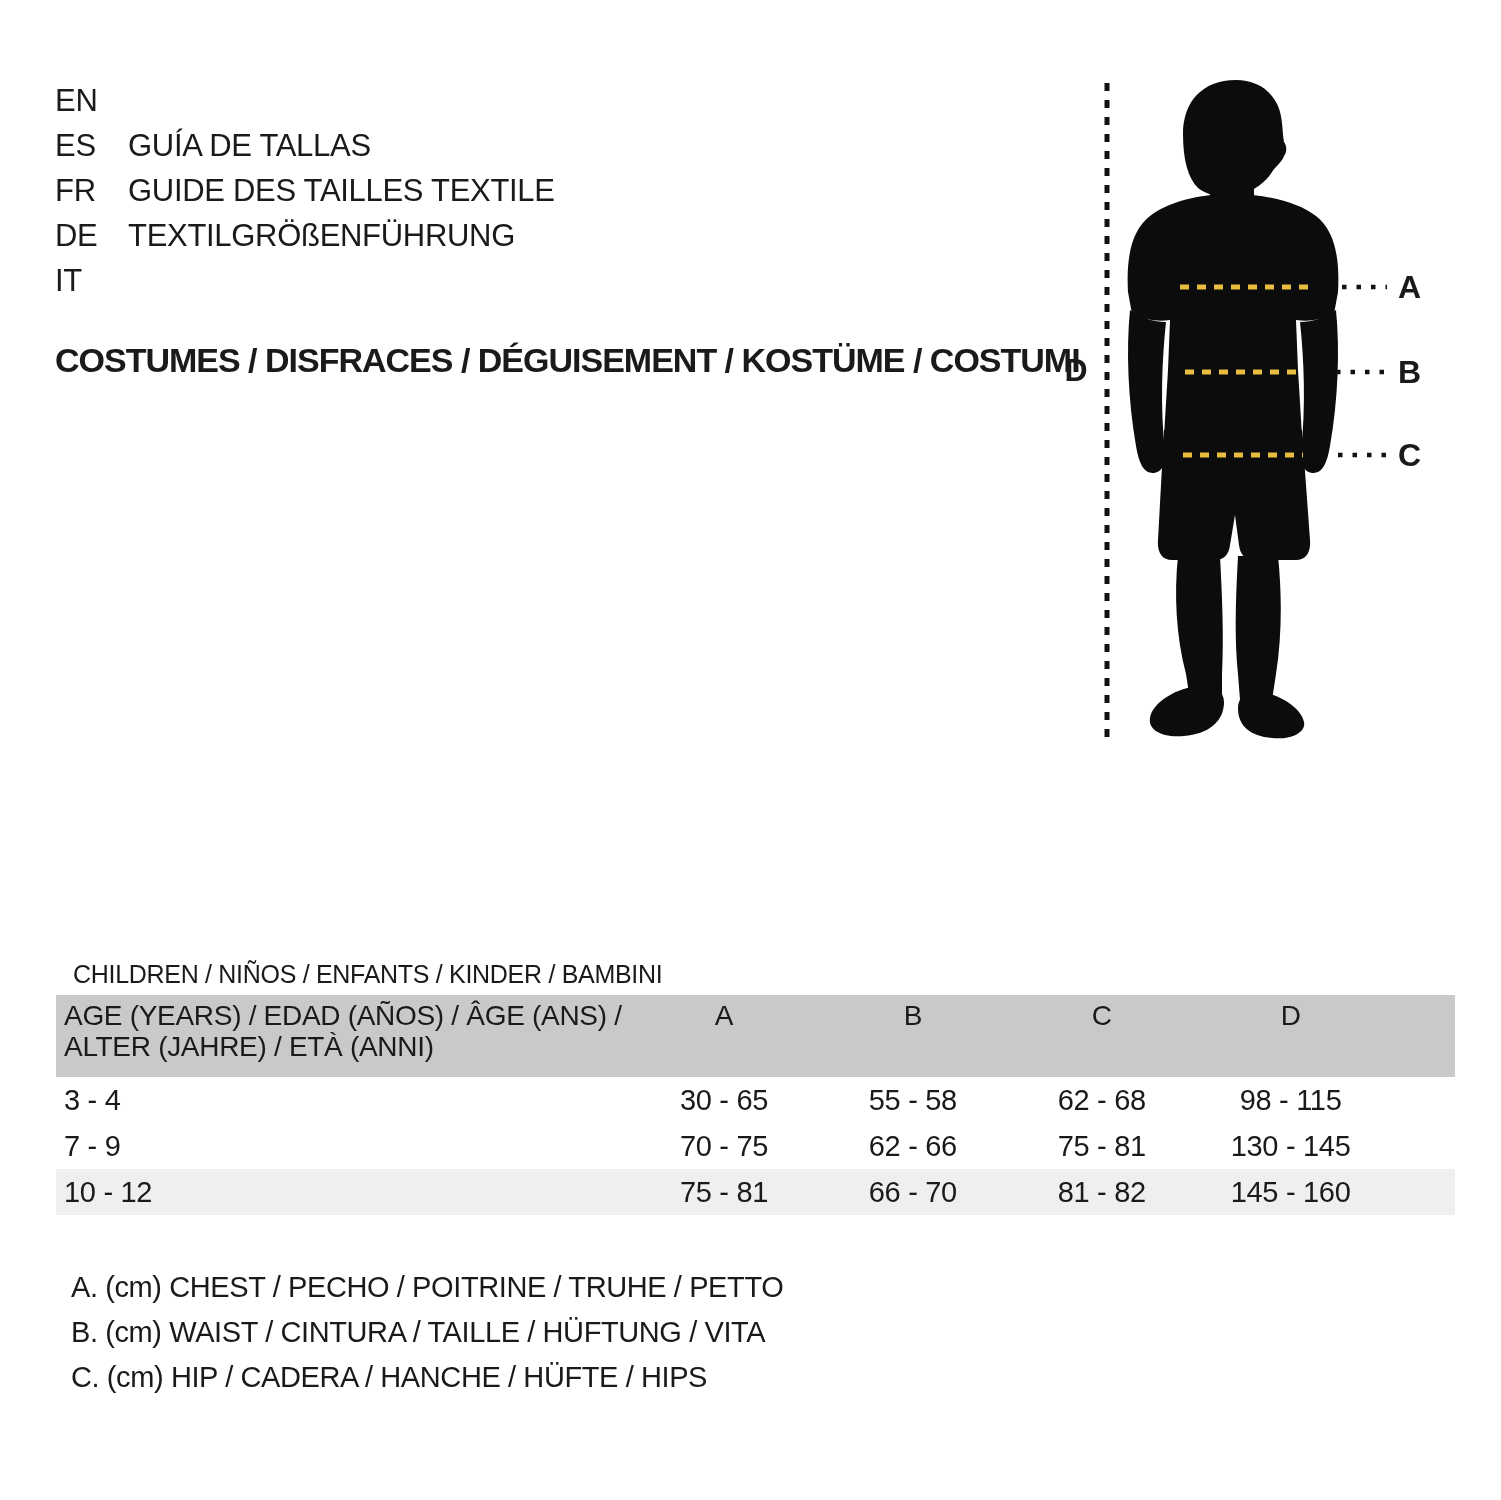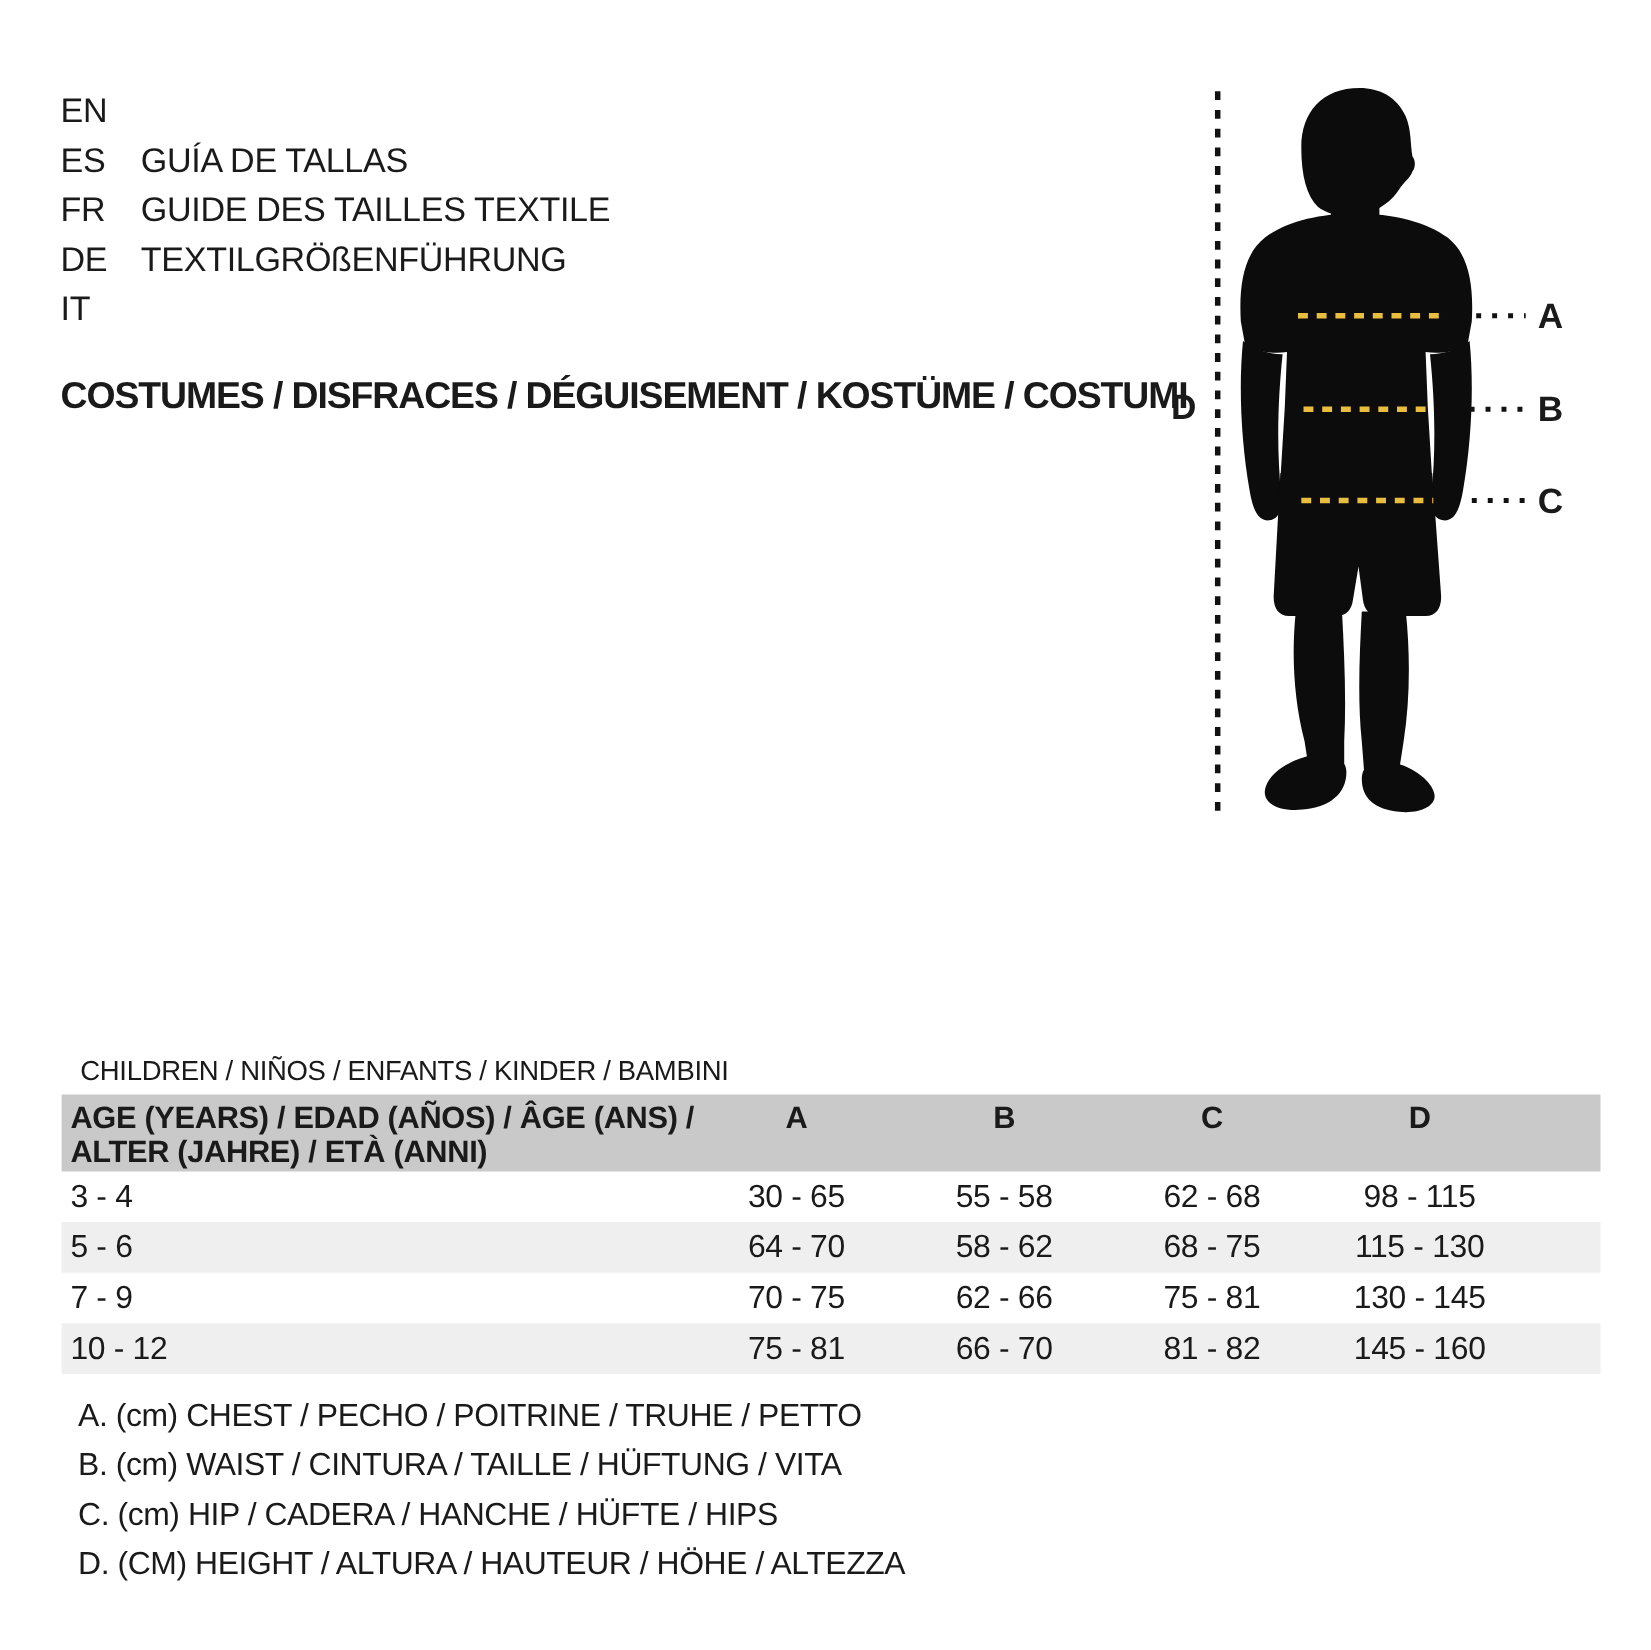--- a/index.html
+++ b/index.html
@@ -26,21 +26,21 @@
   .label-b{left:358px;top:286px;}
   .label-c{left:358px;top:369px;}
   .label-d{left:16px;top:284px;width:40px;text-align:center;}
 
   
   .children-title{position:absolute;left:57px;top:944px;margin:16px;
     font-size:25px;font-weight:normal;letter-spacing:-.3px;white-space:nowrap;}
 
   .size-table{position:absolute;left:56px;top:995px;width:1399px;font-size:29px;letter-spacing:-.3px;}
   .t-row{display:flex;align-items:center;height:46px;}
-  .t-head{background:#c9c9c9;height:70px;align-items:flex-start;padding-top:5px;font-size:28px;font-weight:bold;}
+  .t-head{background:#c9c9c9;height:82px;align-items:flex-start;padding-top:5px;font-size:28px;}
   .t-head .col-age div{line-height:31px;white-space:nowrap;}
   .col-age{width:41%;padding-left:8px;}
   .col-data{width:13.5%;text-align:center;}
   .row-alt{background:#efefef;}
 
   
   .legend{position:absolute;left:53px;top:1247px;margin:18px;padding:0;list-style:none;}
   .legend li{line-height:45px;font-size:29px;letter-spacing:-.4px;white-space:nowrap;}
 </style>
 </head>
@@ -123,43 +123,35 @@
       <div class="col-data" data-interactable="false">D</div>
     </div>
 
     <div class="t-row" data-interactable="false">
       <div class="col-age" data-interactable="false">3 - 4</div>
       <div class="col-data" data-interactable="false">30 - 65</div>
       <div class="col-data" data-interactable="false">55 - 58</div>
       <div class="col-data" data-interactable="false">62 - 68</div>
       <div class="col-data" data-interactable="false">98 - 115</div>
     </div>
-    <div class="t-row row-alt" data-interactable="false">
-      <div class="col-age" data-interactable="false">5 - 6</div>
-      <div class="col-data" data-interactable="false">64 - 70</div>
-      <div class="col-data" data-interactable="false">58 - 62</div>
-      <div class="col-data" data-interactable="false">68 - 75</div>
-      <div class="col-data" data-interactable="false">115 - 130</div>
-    </div>
     <div class="t-row" data-interactable="false">
       <div class="col-age" data-interactable="false">7 - 9</div>
       <div class="col-data" data-interactable="false">70 - 75</div>
       <div class="col-data" data-interactable="false">62 - 66</div>
       <div class="col-data" data-interactable="false">75 - 81</div>
       <div class="col-data" data-interactable="false">130 - 145</div>
     </div>
     <div class="t-row row-alt" data-interactable="false">
       <div class="col-age" data-interactable="false">10 - 12</div>
       <div class="col-data" data-interactable="false">75 - 81</div>
       <div class="col-data" data-interactable="false">66 - 70</div>
       <div class="col-data" data-interactable="false">81 - 82</div>
       <div class="col-data" data-interactable="false">145 - 160</div>
     </div>
   </div>
 
   <ul class="legend" data-interactable="false">
     <li data-interactable="false">A. (cm) CHEST / PECHO / POITRINE / TRUHE / PETTO</li>
     <li data-interactable="false">B. (cm) WAIST / CINTURA / TAILLE / HÜFTUNG / VITA</li>
     <li data-interactable="false">C. (cm) HIP / CADERA / HANCHE / HÜFTE / HIPS</li>
-    <li data-interactable="false">D. (CM) HEIGHT / ALTURA / HAUTEUR / HÖHE / ALTEZZA</li>
   </ul>
 
 </div>
 
 </body></html>

